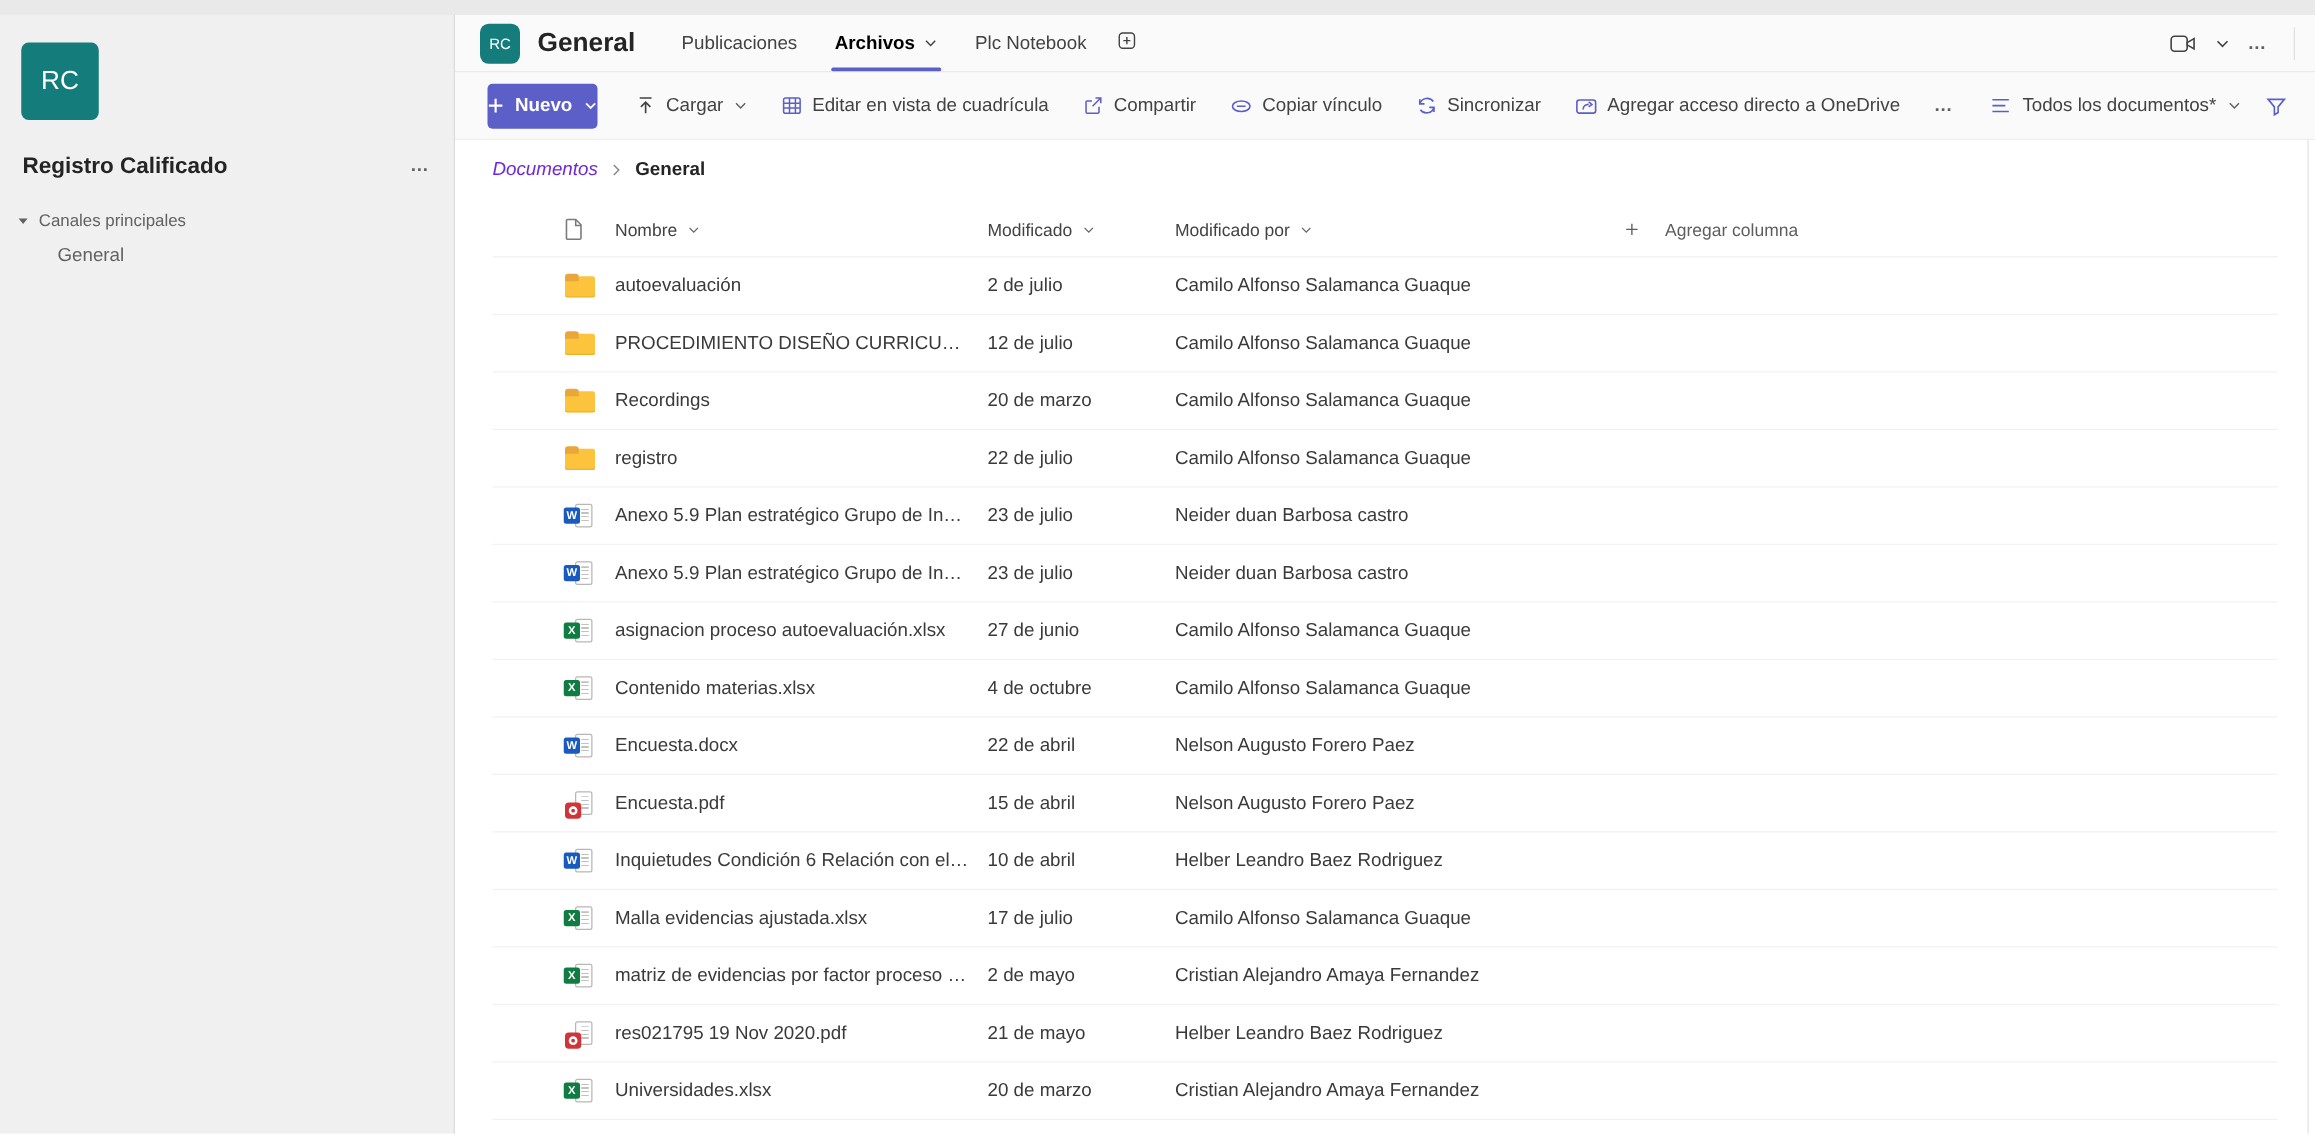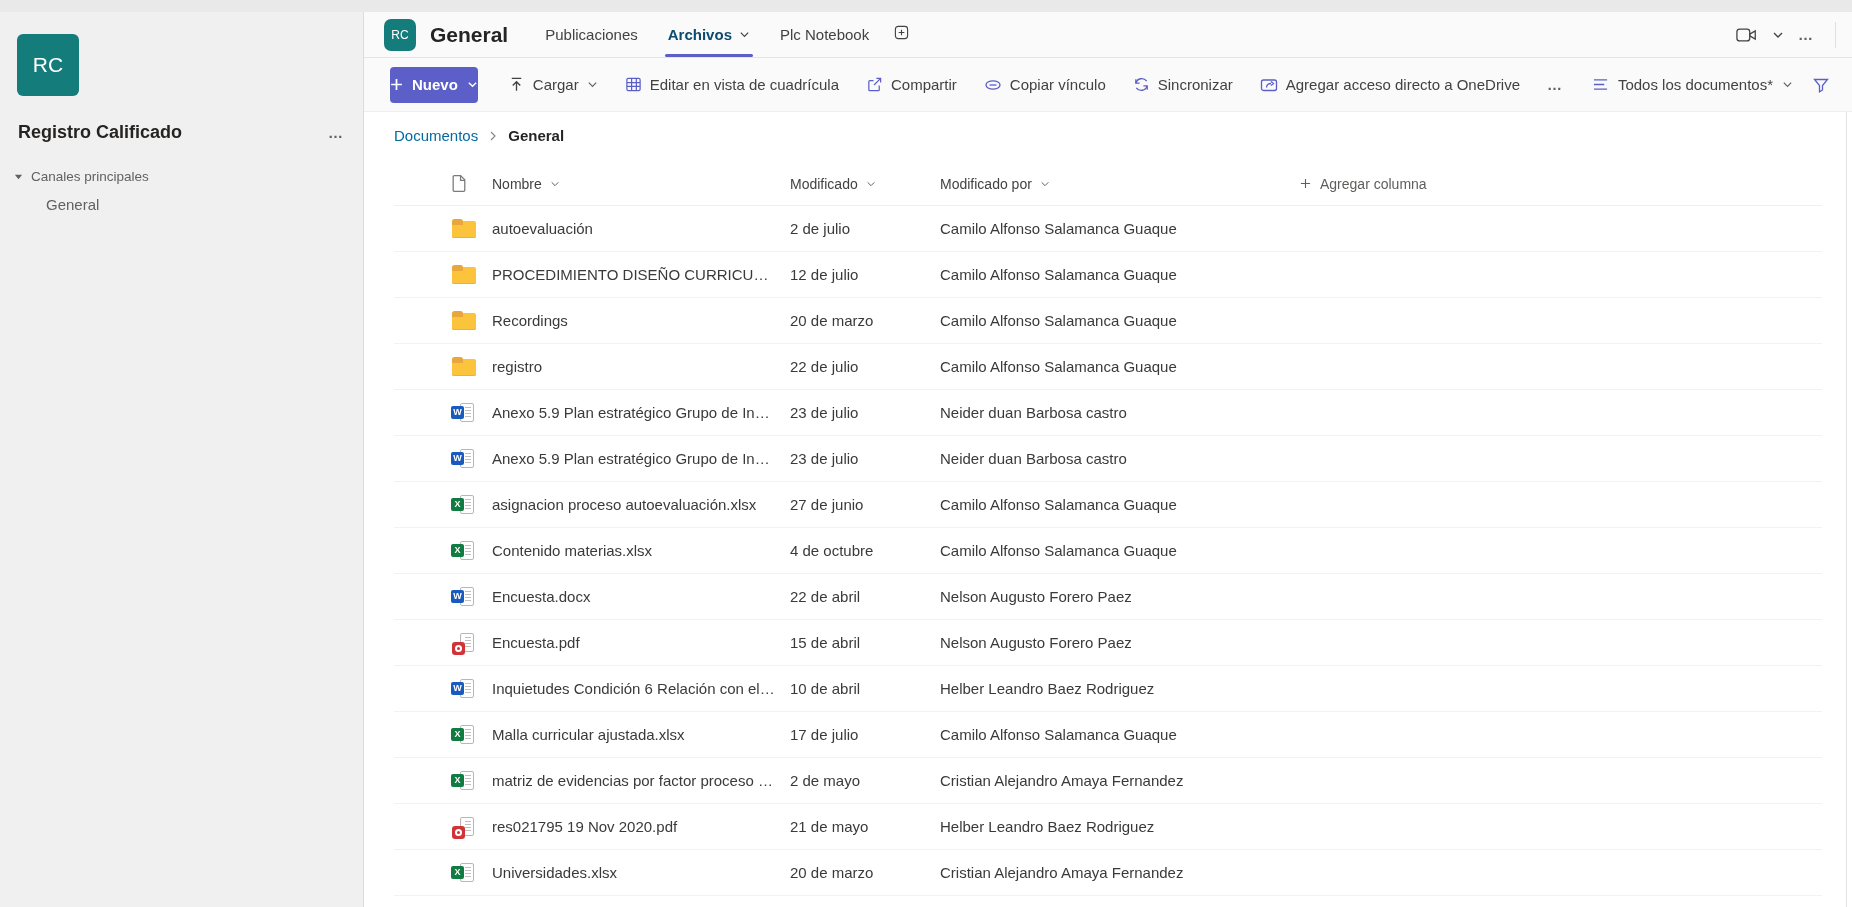--- a/index.html
+++ b/index.html
@@ -23,50 +23,50 @@
 
   
   .main { flex:1; display:flex; flex-direction:column; background:#fff; min-width:0; }
 
   .tabbar { height:46px; background:#fafafa; border-bottom:1px solid #e5e5e5; display:flex; align-items:stretch; padding:0 16px 0 20px; }
   .chan-badge { width:32px; height:32px; border-radius:7px; background:#147c7a; color:#fff; font-size:12px;
                 display:flex; align-items:center; justify-content:center; align-self:center; }
   .chan-title { font-size:21px; font-weight:bold; color:#242424; align-self:center; margin-left:14px; }
   .tabs { display:flex; margin-left:22px; }
   .tab { display:flex; align-items:center; gap:7px; padding:0 15px; font-size:15px; color:#424242; cursor:pointer; position:relative; }
-  .tab.active { font-weight:bold; color:#0c4a6e; }
+  .tab.active { font-weight:bold; color:#000000; }
   .tab.active::after { content:""; position:absolute; left:12px; right:12px; bottom:0; height:3px; background:#5b5fc7; border-radius:2px; }
   .add-tab { align-self:center; margin-left:6px; color:#424242; cursor:pointer; padding:4px; }
   .tabbar-right { margin-left:auto; display:flex; align-items:center; gap:14px; }
   .hdr-divider { width:1px; height:26px; background:#e0e0e0; margin-left:6px; }
 
   .toolbar { height:54px; background:#fafafa; border-bottom:1px solid #efefef; display:flex; align-items:center; padding:0 22px 0 26px; }
   .btn-new { height:36px; background:#5b5fc7; color:#fff; border:none; border-radius:4px; font-size:15px; font-weight:bold;
              display:flex; align-items:center; gap:9px; padding:0 0; cursor:pointer; font-family:inherit; }
   .cmds { display:flex; align-items:center; gap:27px; margin-left:30px;text-align:right; }
   .cmd { display:flex; align-items:center; gap:8px; font-size:15px; color:#424242; cursor:pointer; white-space:nowrap; }
   .cmd svg { flex:none; }
   .toolbar-right { margin-left:auto; display:flex; align-items:center; gap:19px; }
   .view-sel { display:flex; align-items:center; gap:9px; font-size:15px; color:#424242; cursor:pointer; white-space:nowrap; }
   .icon-btn { cursor:pointer; display:flex; align-items:center; }
 
   .content { flex:1; background:#fff; position:relative; }
   .scroll-track { position:absolute; top:0; right:0; bottom:0; width:6px; border-left:1px solid #e3e3e3; background:#fff; }
   .breadcrumb { display:flex; align-items:center; gap:10px; padding:15px 0 0 30px; font-size:15px; }
-  .breadcrumb .root { color:#0369a1; cursor:pointer; }
+  .breadcrumb .root { color:#6d28d9; cursor:pointer;font-style:italic; }
   .breadcrumb .cur { color:#242424; font-weight:bold; cursor:pointer; }
 
   .ftable { margin:18px 0 0 30px; width:1428px; }
   .frow { display:grid; grid-template-columns:98px 298px 150px 360px 1fr; align-items:center; height:46px; border-bottom:1px solid #f3f2f1; }
   .fhead { height:44px; border-bottom:1px solid #f0f0f0; font-size:14px; color:#424242; }
   .fhead .hcell { display:flex; align-items:center; gap:8px; cursor:pointer; }
   .icon-cell { padding-left:57px; display:flex; align-items:center; }
   .name-cell { font-size:15px; color:#3b3a39; white-space:nowrap; overflow:hidden; text-overflow:ellipsis; padding-right:14px; cursor:pointer; }
   .txt-cell { font-size:15px; color:#3b3a39; white-space:nowrap; overflow:hidden; }
-  .addcol { display:flex; align-items:center; gap:9px; font-size:14px; color:#605e5c; cursor:pointer; }
+  .addcol { display:flex; align-items:center; gap:21px; font-size:14px; color:#605e5c; cursor:pointer; }
 
   
   .ficon { position:relative; width:26px; height:22px; flex:none; }
   .ficon .page { display:none; position:absolute; top:1px; right:3px; width:14px; height:19px; background:#fff;
                  border:1px solid #b9b7b5; border-radius:2px; }
   .ficon .page::after { content:""; position:absolute; right:2px; top:3px; width:6px; height:11px;
                  background:repeating-linear-gradient(#c3c1bf 0 1px, transparent 1px 3px); }
   .ficon .badge { display:none; position:absolute; left:0; top:4px; width:13px; height:13px; border-radius:2px;
                  color:#fff; font-size:9px; font-weight:bold; line-height:13px; text-align:center; }
   .ft-word .page, .ft-excel .page, .ft-pdf .page { display:block; }
@@ -400,21 +400,21 @@
     <div></div>
   </div>
 
   <div class="frow">
     <div class="icon-cell">
       <span class="ficon ft-excel">
         <span class="page"></span>
                   <span class="badge">X</span>
       </span>
     </div>
-    <div class="name-cell">Malla curricular ajustada.xlsx</div>
+    <div class="name-cell">Malla evidencias ajustada.xlsx</div>
     <div class="txt-cell">17 de julio</div>
     <div class="txt-cell">Camilo Alfonso Salamanca Guaque</div>
     <div></div>
   </div>
 
   <div class="frow">
     <div class="icon-cell">
       <span class="ficon ft-excel">
         <span class="page"></span>
                   <span class="badge">X</span>

